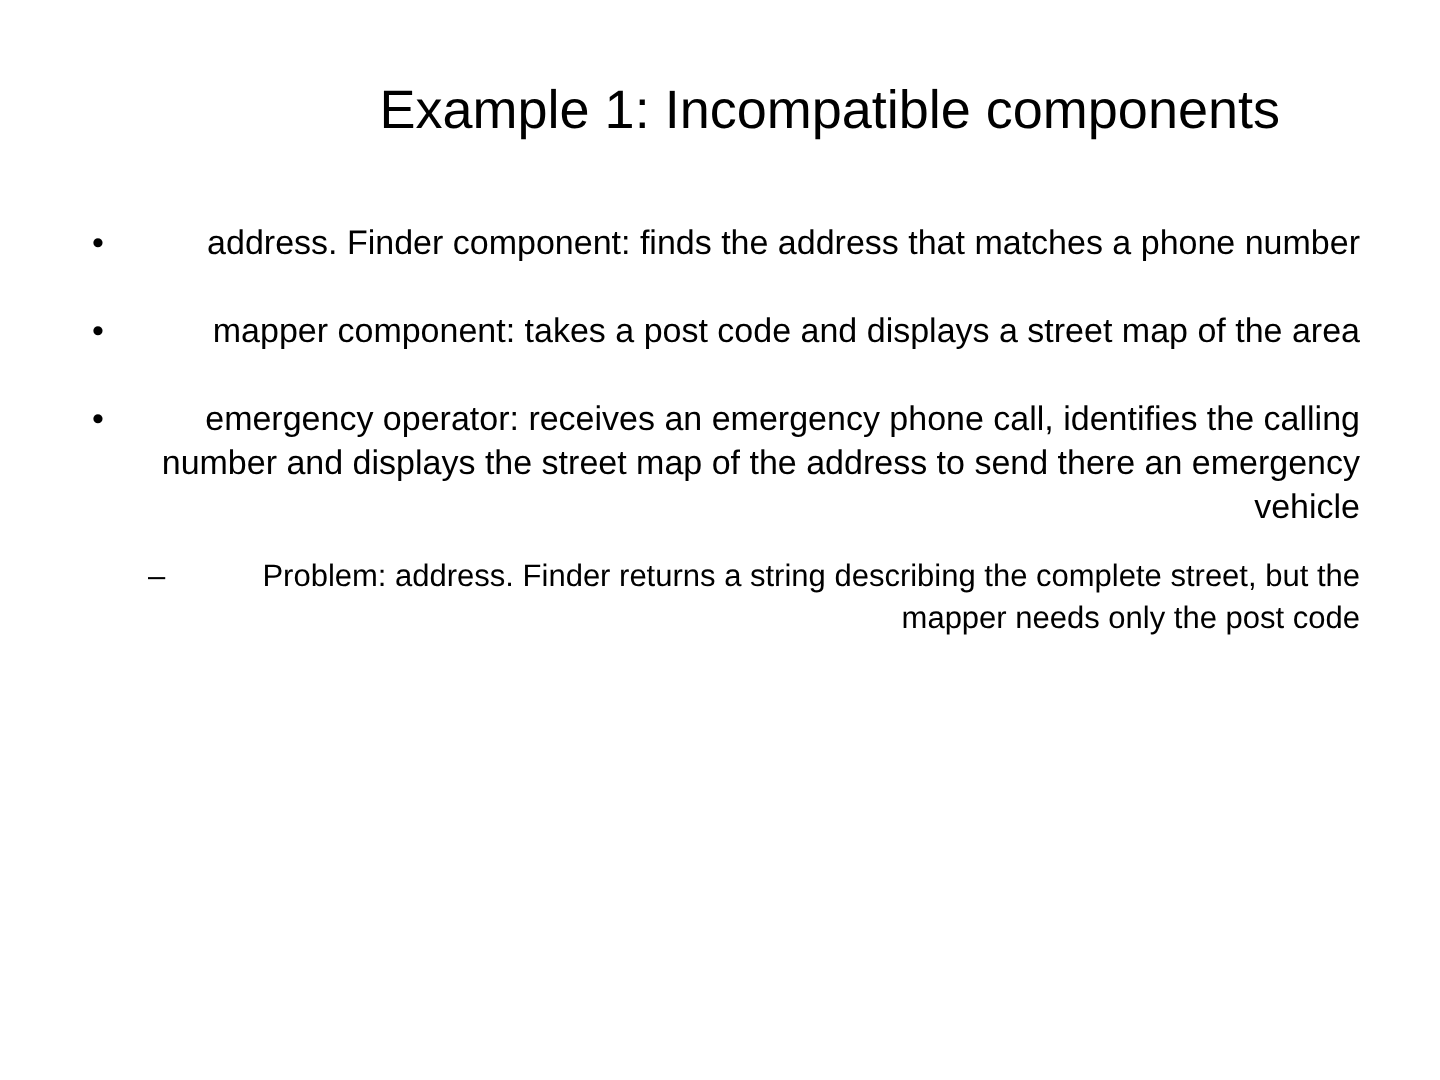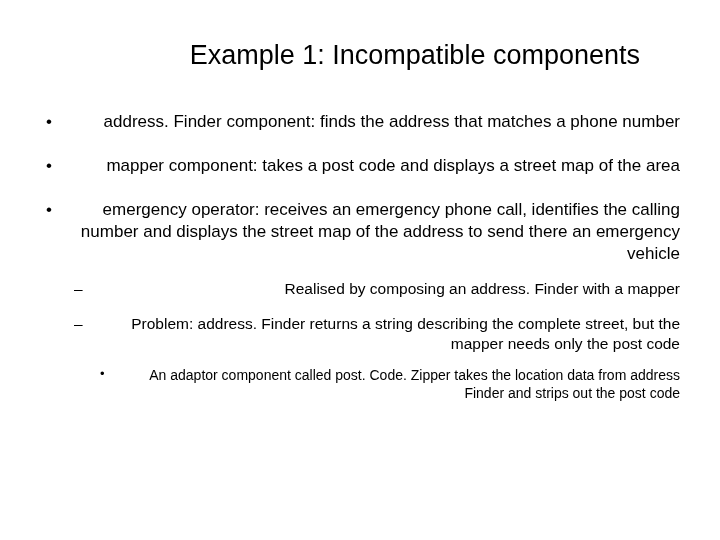--- a/index.html
+++ b/index.html
@@ -84,25 +84,17 @@
   <li>
     <span>address. Finder component: finds the address that matches a phone number</span>
   </li>
   <li>
     <span>mapper component: takes a post code and displays a street map of the area</span>
   </li>
   <li>
     <span>emergency operator: receives an emergency phone call, identifies the calling number and displays the street map of the address to send there an emergency vehicle</span>
     <ul class="sub-list">
       <li>
-        <span>Realised by composing an address. Finder with a mapper</span>
-      </li>
-      <li>
         <span>Problem: address. Finder returns a string describing the complete street, but the mapper needs only the post code</span>
-        <ul class="sub-sub-list">
-          <li>
-            <span>An adaptor component called post. Code. Zipper takes the location data from address Finder and strips out the post code</span>
-          </li>
-        </ul>
       </li>
     </ul>
   </li>
 </ul>
 
 </body></html>

